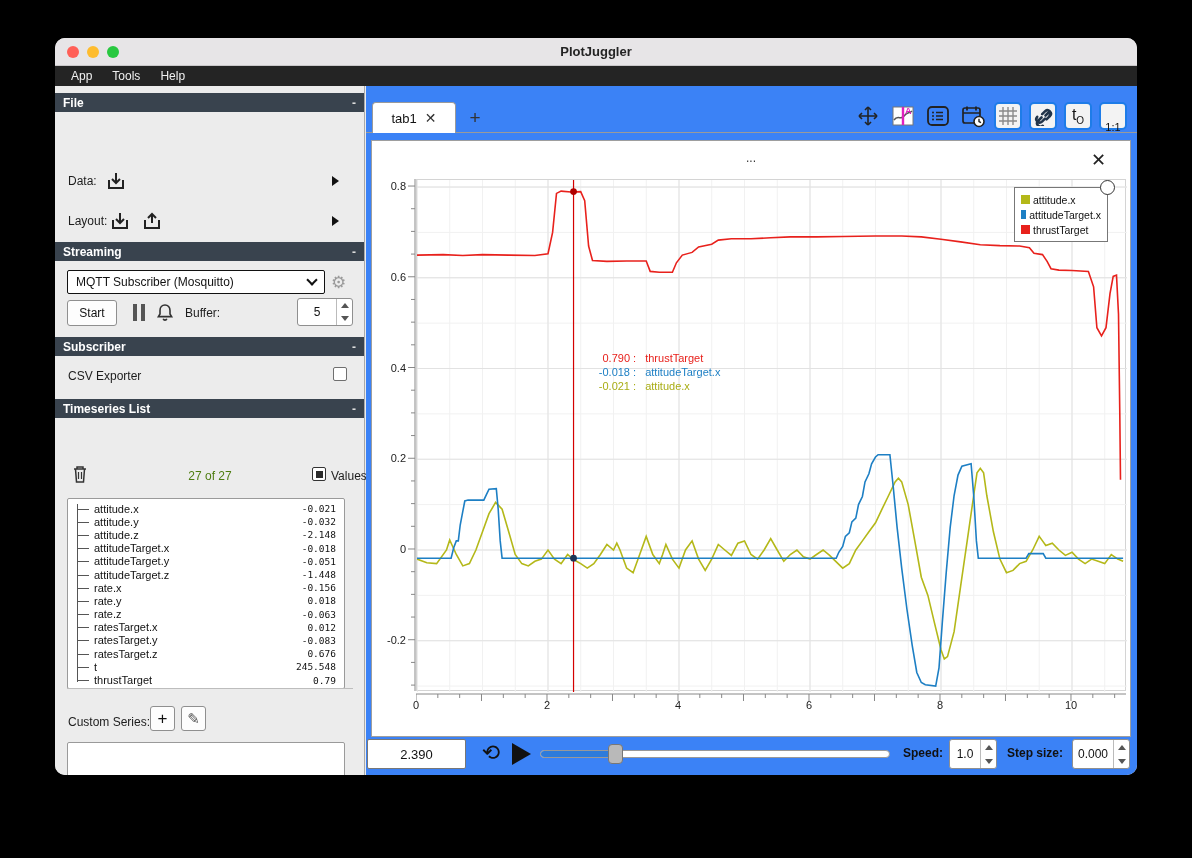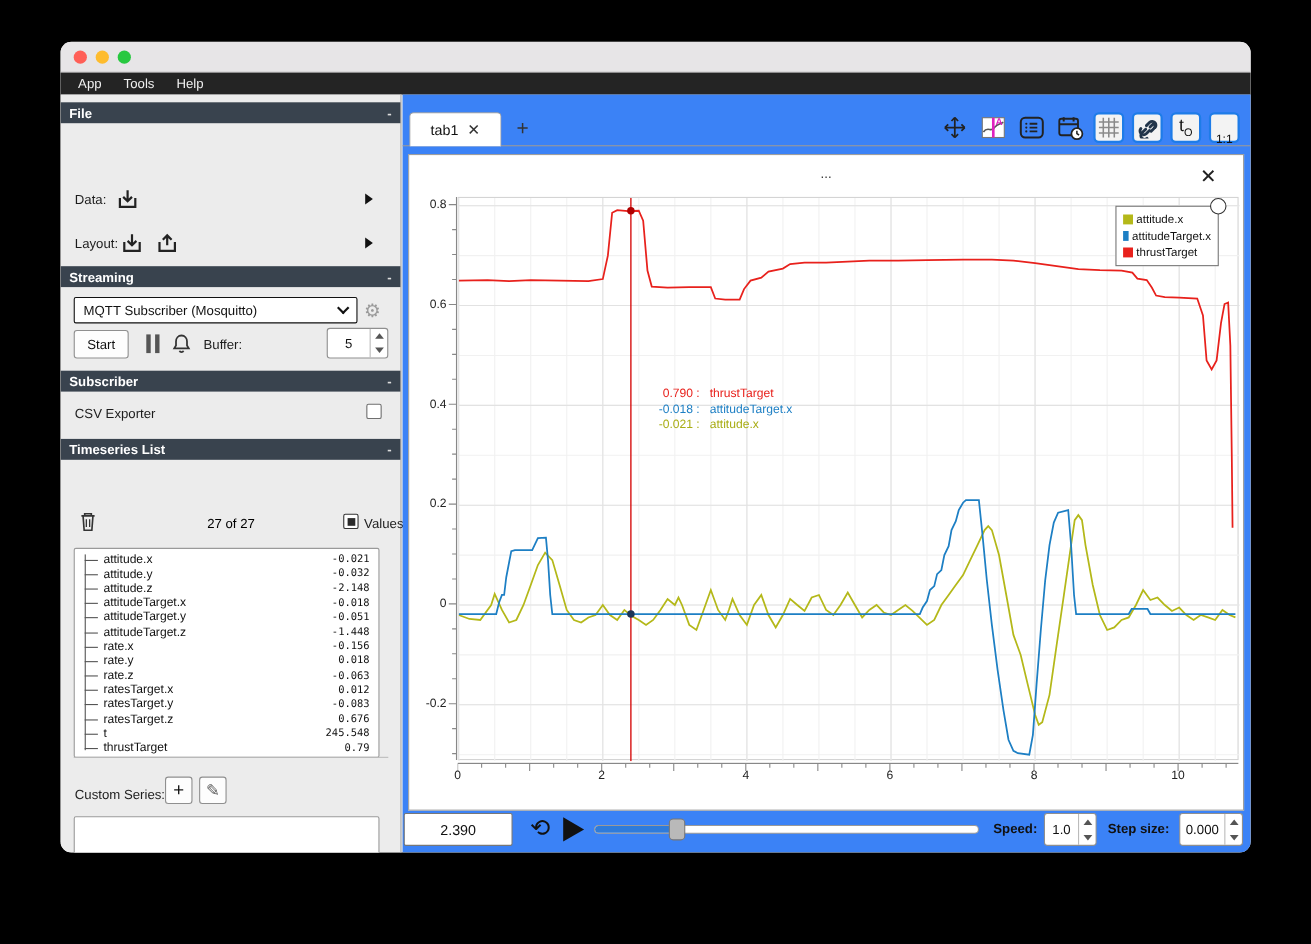--- a/index.html
+++ b/index.html
@@ -87,20 +87,21 @@
 
 <div id="stage">
   <div id="window">
 
     <div class="titlebar">
       <div class="lights">
         <div class="light" style="background:#ff5f57"></div>
         <div class="light" style="background:#febc2e"></div>
         <div class="light" style="background:#28c840"></div>
       </div>
+      <div class="title-text">PlotJuggler</div>
     </div>
 
     <div class="menubar">
       <span class="menu-item">App</span>
       <span class="menu-item">Tools</span>
       <span class="menu-item">Help</span>
     </div>
 
     <div class="sidebar">
       <div class="sec-head" style="top:7px">
@@ -167,21 +168,21 @@
       <div class="checkbox" style="position:absolute;left:278px;top:281px"></div>
 
       <div class="sec-head" style="top:313px">
         <span>Timeseries List</span>
           <span class="minus">-</span>
       </div>
       <svg style="position:absolute;left:16px;top:378px" width="18" height="20" viewBox="0 0 18 20">
         <path d="M3 5 h12 M6 5 V3 h6 v2 M4.5 5 l1 13 h7 l1-13" fill="none" stroke="#333" stroke-width="1.5"></path>
         <path d="M7.5 8 v7 M10.5 8 v7" stroke="#333" stroke-width="1.2"></path>
       </svg>
-      <span style="position:absolute;left:0;width:310px;top:383px;text-align:center;font-size:12px;color:#000000">27 of 27</span>
+      <span style="position:absolute;left:0;width:310px;top:383px;text-align:center;font-size:12px;color:#4d7c0f">27 of 27</span>
       <div class="checkbox partial" style="position:absolute;left:257px;top:381px"></div>
       <span class="row-label" style="position:absolute;left:276px;top:383px">Values</span>
 
       <div class="listbox" style="left:12px;top:412px;width:278px;height:191px">
         <div class="tree-line" style="top: 5px; height: 178.2px;" id="tree-line"></div>
         <div id="ts-rows" style="padding-top:3px">
             <div class="ts-row">
               <span class="stub"></span>
               <span class="ts-name">attitude.x</span>
               <span class="ts-val">-0.021</span>

